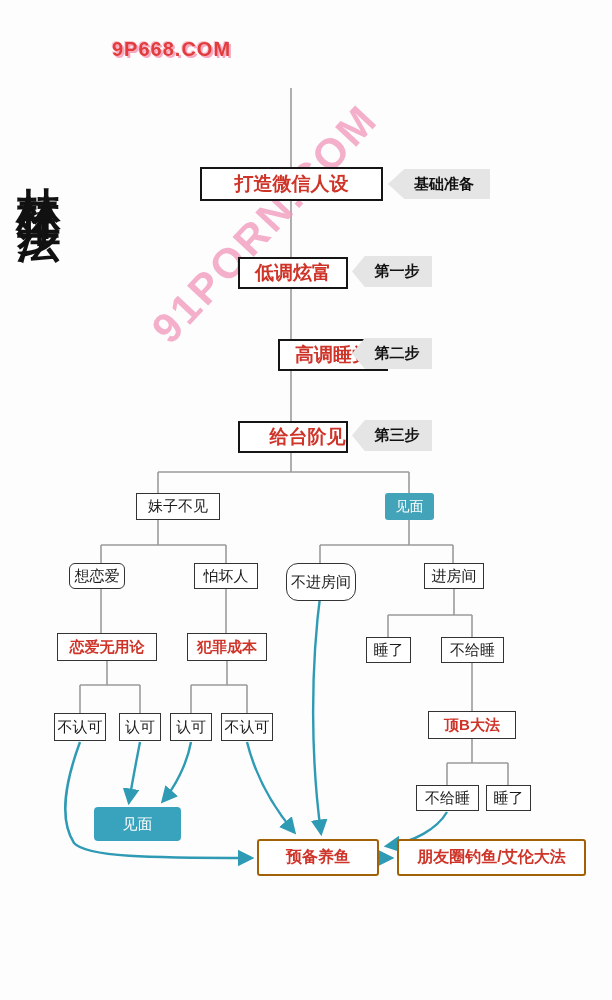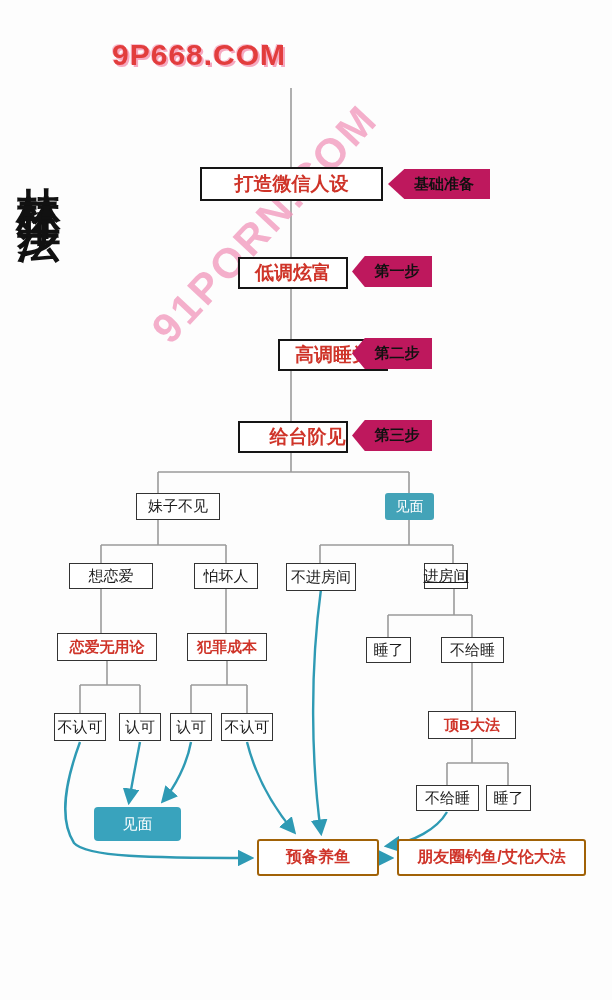--- a/index.html
+++ b/index.html
@@ -11,21 +11,21 @@
 
   .wm-diag {
     position:absolute; left:110px; top:200px; width:310px; text-align:center;
     font-size:42px; font-weight:bold; letter-spacing:3px;
     color:rgba(240,148,186,0.75);
     transform:rotate(-47deg); transform-origin:center;
     z-index:2; white-space:nowrap;
   }
   .wm-top {
     position:absolute; left:112px; top:38px;
-    font-size:30px; font-weight:bold; letter-spacing:1px;
+    font-size:20px; font-weight:bold; letter-spacing:1px;
     color:#e23d3d;
     text-shadow:2px 2px 0 #f6a8c0, -1px -1px 0 rgba(246,168,192,0.7);
     z-index:20;
   }
   .side-title {
     position:absolute; left:10px; top:152px;
     writing-mode:vertical-lr; text-orientation:upright;
     font-size:44px; font-weight:bold; color:#111; letter-spacing:8px;
     z-index:10; font-family:"DejaVu Sans","Liberation Sans",sans-serif;
   }
@@ -36,21 +36,21 @@
     font-size:15px; z-index:10; white-space:nowrap;
   }
   .node.main { border:2px solid #151515; font-weight:bold; font-size:19px; color:#cf3429; }
   .node.redtext { color:#cf3429; font-weight:bold; }
   .node.teal { background:#43a3b8; color:#ffffff; border:none; border-radius:3px; font-size:14px; }
   .node.teal-big { background:#39a3bd; color:#ffffff; border:none; border-radius:4px; font-size:15px; }
   .node.outcome { border:2px solid #a16207; border-radius:3px; color:#cf3429; font-weight:bold; font-size:16px; }
 
   .tag {
     position:absolute; display:flex; align-items:center; justify-content:center;
-    background:#be185d; color:#111; font-weight:bold; font-size:15px;
+    background:#e5e5e5; color:#111; font-weight:bold; font-size:15px;
     clip-path:polygon(0 50%, 16% 0, 100% 0, 100% 100%, 16% 100%);
     padding-left:10px; z-index:10; white-space:nowrap;
   }
 </style>
 </head>
 <body>
 
 <div class="canvas">
 
   <svg class="lines" width="612" height="1000" viewBox="0 0 612 1000">
@@ -100,24 +100,24 @@
 
   <div class="node main" style="left:238px;top:339px;width:110px;height:32px;margin-left:40px;">高调睡觉</div>
   <div class="tag" style="left:352px;top:338px;width:80px;height:31px;">第二步</div>
 
   <div class="node main" style="left:238px;top:421px;width:110px;height:32px;padding-left:29px;">给台阶见</div>
   <div class="tag" style="left:352px;top:420px;width:80px;height:31px;">第三步</div>
 
   <div class="node" style="left:116px;top:493px;width:84px;height:27px;margin-left:20px;">妹子不见</div>
   <div class="node teal" style="left:385px;top:493px;width:49px;height:27px;">见面</div>
 
-  <div class="node" style="left:69px;top:563px;width:84px;height:26px;">想恋爱</div>
+  <div class="node" style="left:69px;top:563px;width:56px;height:26px;border-radius:6px;">想恋爱</div>
   <div class="node" style="left:194px;top:563px;width:64px;height:26px;">怕坏人</div>
-  <div class="node" style="left:286px;top:563px;width:70px;height:28px;">不进房间</div>
-  <div class="node" style="left:424px;top:563px;width:44px;height:26px;text-decoration:underline;">进房间</div>
+  <div class="node" style="left:286px;top:563px;width:70px;height:38px;border-radius:12px;">不进房间</div>
+  <div class="node" style="left:424px;top:563px;width:60px;height:26px;">进房间</div>
 
   <div class="node redtext" style="left:57px;top:633px;width:100px;height:28px;">恋爱无用论</div>
   <div class="node redtext" style="left:187px;top:633px;width:80px;height:28px;">犯罪成本</div>
   <div class="node" style="left:366px;top:637px;width:45px;height:26px;">睡了</div>
   <div class="node" style="left:441px;top:637px;width:63px;height:26px;">不给睡</div>
 
   <div class="node" style="left:54px;top:713px;width:52px;height:28px;">不认可</div>
   <div class="node" style="left:119px;top:713px;width:42px;height:28px;">认可</div>
   <div class="node" style="left:170px;top:713px;width:42px;height:28px;">认可</div>
   <div class="node" style="left:221px;top:713px;width:52px;height:28px;">不认可</div>

